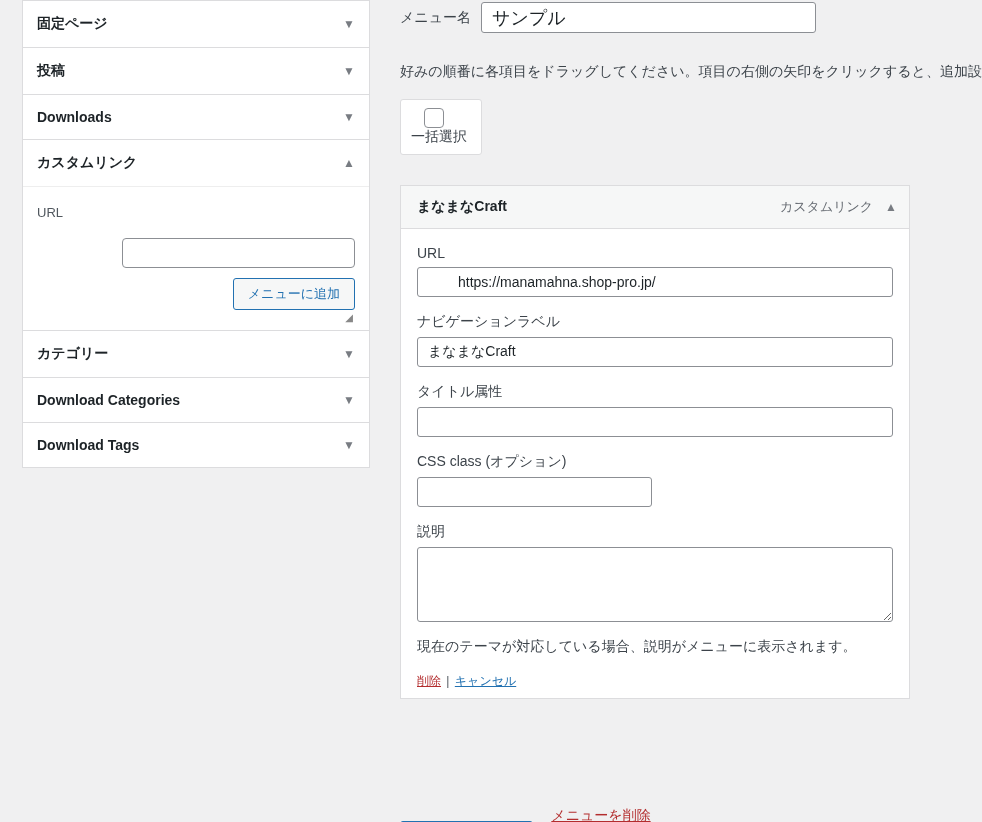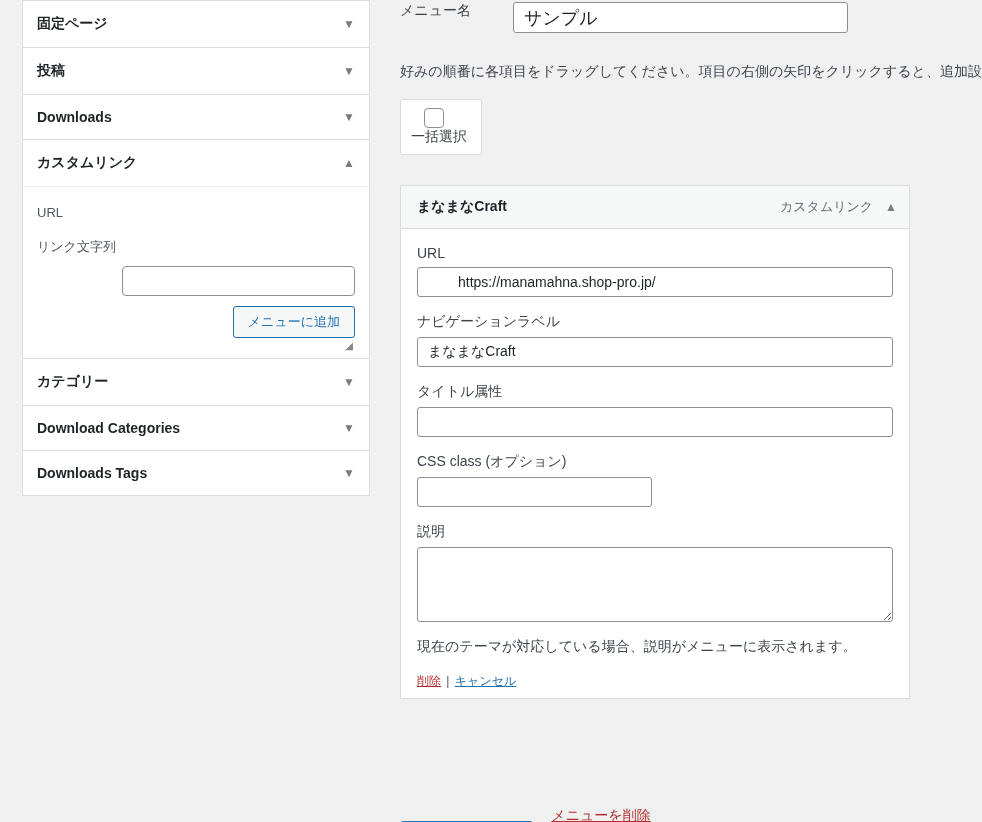--- a/index.html
+++ b/index.html
@@ -89,23 +89,23 @@
     }
 
     .main {
       flex: 1;
       padding: 0 0 0 30px;
       position: relative;
       min-width: 0;
     }
     .menu-name-row {
       display: flex;
+      align-items: center;
       padding-top: 2px;
       margin-bottom: 30px;
-      gap: 32px;
     }
     .menu-name-label {
       font-size: 14px;
       color: #3c434a;
       margin-right: 10px;
     }
     .menu-name-input {
       border: 1px solid #8c8f94;
       border-radius: 3px;
       padding: 4px 10px;
@@ -264,23 +264,20 @@
     </div>
 
     <div class="accordion-section">
       <div class="accordion-header">
         <span>カスタムリンク</span>
         <span class="accordion-arrow">▲</span>
       </div>
       <div class="accordion-body">
         <div class="custom-link-row">
           <span class="custom-link-label">URL</span>
-        </div>
-        <div class="custom-link-row link-text-row" style="margin-bottom:0;">
-          <span class="custom-link-label">リンク文字列</span>
         </div>
         <div class="link-text-input-wrap">
           <input class="url-input" style="width: 100%; font-family: inherit;" type="text" value="">
         </div>
         <div class="btn-secondary-wrap">
           <button class="btn-secondary">メニューに追加</button>
         </div>
         <div class="resize-handle">◢</div>
       </div>
     </div>
@@ -294,21 +291,21 @@
 
     <div class="accordion-section">
       <div class="accordion-header">
         <span>Download Categories</span>
         <span class="accordion-arrow">▼</span>
       </div>
     </div>
 
     <div class="accordion-section">
       <div class="accordion-header">
-        <span>Downloads Tags</span>
+        <span>Download Tags</span>
         <span class="accordion-arrow">▼</span>
       </div>
     </div>
   </div>
 </div>
 
 <div class="main">
   <div class="menu-name-row">
     <span class="menu-name-label">メニュー名</span>
     <input class="menu-name-input" type="text" value="サンプル" style="">

